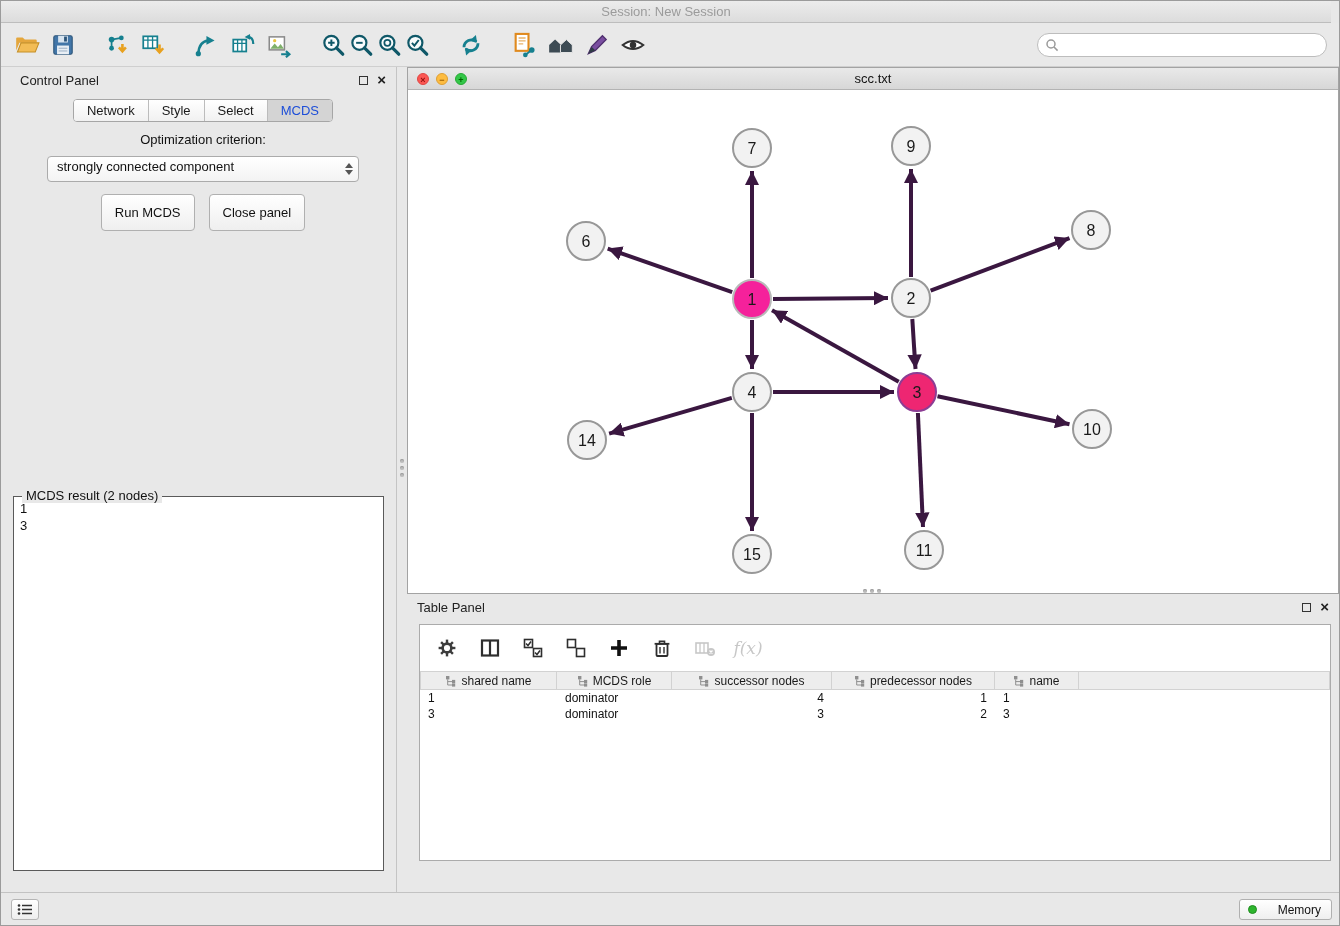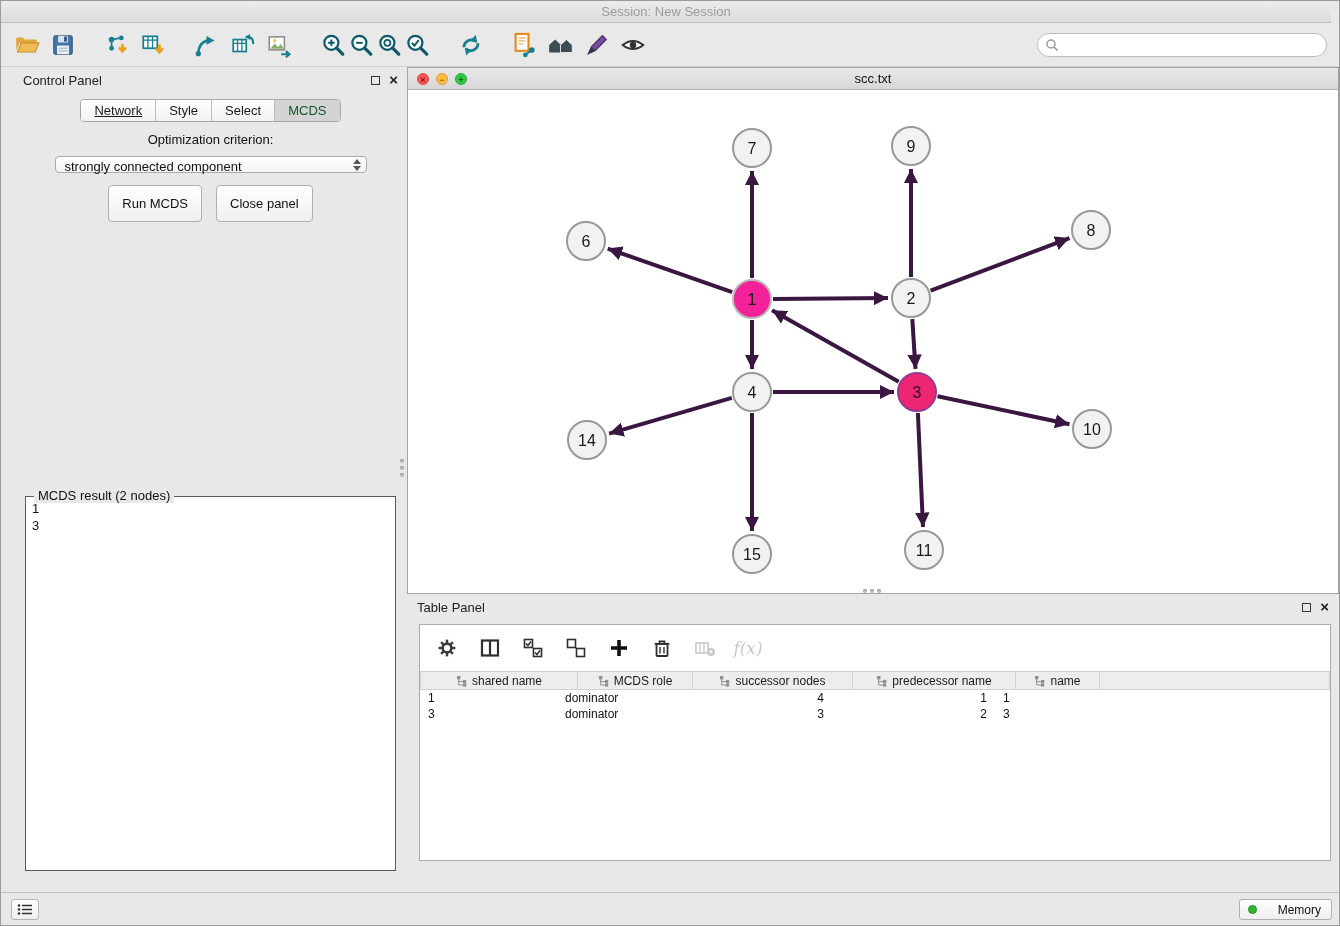--- a/index.html
+++ b/index.html
@@ -19,38 +19,38 @@
   .tbi { display:inline-flex; width:28px; height:28px; align-items:center; justify-content:center; }
   .tb-gap { width:26px; flex:0 0 auto; }
   .tb-gap-s { width:8px; flex:0 0 auto; }
   .search-wrap { margin-left:auto; margin-right:12px; position:relative; }
   .search-field { width:290px; height:24px; border:1px solid #bdbdbd; border-radius:12px;
     background:#fff; padding:0 10px 0 26px; font-size:13px; outline:none;
     font-family:"Liberation Sans", sans-serif; }
   .search-icon { position:absolute; left:8px; top:5px; }
 
   
-  .control-panel { position:absolute; left:12px; top:66px; width:396px; bottom:33px;
-    background:#e8e8e8; border-right:1px solid #c4c4c4; }
+  .control-panel { position:absolute; left:0; top:66px; width:396px; bottom:33px;
+    background:#e8e8e8; border-right:1px solid #c4c4c4;padding-left:9px; }
   .panel-header { height:26px; display:flex; align-items:center; padding:0 10px;
     font-size:13px; color:#222; }
   .panel-controls { margin-left:auto; display:flex; align-items:center; gap:9px; }
   .float-btn { width:9px; height:9px; border:1.4px solid #333; display:inline-block; }
   .close-btn { font-size:15px; font-weight:bold; color:#222; line-height:10px; }
 
   .seg-tabs { display:inline-flex; border:1px solid #a6a6a6; border-radius:4px;
     overflow:hidden; background:#fff; }
   .seg-tab { padding:3px 13px; font-size:13px; color:#1a1a1a;
     background:linear-gradient(#ffffff,#f1f1f1); border-left:1px solid #bcbcbc; cursor:default; }
-  .seg-tab:first-child { border-left:none;text-decoration:underline; }
-  .seg-tab.active { background:#d4d4d4; color:#14532d; }
+  .seg-tab:first-child { border-left:none; }
+  .seg-tab.active { background:#d4d4d4; color:#1d4ed8; }
   .ctrl-tabs-row { text-align:center; margin-top:6px; }
 
   .opt-label { text-align:center; font-size:13px; margin-top:10px; color:#111; }
-  .dropdown { position:relative; width:312px; height:17px; margin:9px auto 0;
+  .dropdown { position:relative; width:312px; height:26px; margin:9px auto 0;
     border:1px solid #ababab; border-radius:4px; background:linear-gradient(#fff,#f3f3f3);
     font-size:13px; line-height:20px; padding-left:9px; color:#111; }
   .spin { position:absolute; right:5px; top:50%; transform:translateY(-50%);
     display:flex; flex-direction:column; gap:2px; }
   .spin i { width:0; height:0; border-left:4px solid transparent; border-right:4px solid transparent; display:block; }
   .spin .up { border-bottom:5px solid #555; }
   .spin .dn { border-top:5px solid #555; }
 
   .btn-row { display:flex; justify-content:center; gap:14px; margin-top:12px; }
   .aq-btn { height:37px; padding:0 13px; font-size:13px; color:#111;
@@ -461,21 +461,21 @@
             <line x1="10" y1="6" x2="10" y2="16" stroke="#9a9a9a" stroke-width="1.3"></line>
             <circle cx="17" cy="15" r="4" fill="#9a9a9a"></circle>
             <path d="M15.5 13.5 l3 3 M18.5 13.5 l-3 3" stroke="#fff" stroke-width="1.4"></path>
           </svg>
           </span>
         <span class="tti grayed">
           <span class="fx-label">f(x)</span>
         </span>
       </div>
       <div class="thead" id="table-header-row">
-          <div class="th" style="width: 158px;">
+          <div class="th" style="width: 137px;">
             <svg width="12" height="12" viewBox="0 0 12 12">
               <rect x="1" y="1" width="3.4" height="3.4" fill="#8f8f8f"></rect>
               <path d="M2.7 4.4 V10 M2.7 6.6 H7 M2.7 10 H7" stroke="#8f8f8f" fill="none"></path>
               <rect x="7" y="4.9" width="3.2" height="3.2" fill="#8f8f8f"></rect>
               <rect x="7" y="8.4" width="3.2" height="3.2" fill="#8f8f8f"></rect>
             </svg>
             <span>shared name</span>
           </div>
           <div class="th" style="width: 115px;">
             <svg width="12" height="12" viewBox="0 0 12 12">
@@ -495,21 +495,21 @@
             </svg>
             <span>successor nodes</span>
           </div>
           <div class="th" style="width: 163px;">
             <svg width="12" height="12" viewBox="0 0 12 12">
               <rect x="1" y="1" width="3.4" height="3.4" fill="#8f8f8f"></rect>
               <path d="M2.7 4.4 V10 M2.7 6.6 H7 M2.7 10 H7" stroke="#8f8f8f" fill="none"></path>
               <rect x="7" y="4.9" width="3.2" height="3.2" fill="#8f8f8f"></rect>
               <rect x="7" y="8.4" width="3.2" height="3.2" fill="#8f8f8f"></rect>
             </svg>
-            <span>predecessor name</span>
+            <span>predecessor nodes</span>
           </div>
           <div class="th" style="width: 84px;">
             <svg width="12" height="12" viewBox="0 0 12 12">
               <rect x="1" y="1" width="3.4" height="3.4" fill="#8f8f8f"></rect>
               <path d="M2.7 4.4 V10 M2.7 6.6 H7 M2.7 10 H7" stroke="#8f8f8f" fill="none"></path>
               <rect x="7" y="4.9" width="3.2" height="3.2" fill="#8f8f8f"></rect>
               <rect x="7" y="8.4" width="3.2" height="3.2" fill="#8f8f8f"></rect>
             </svg>
             <span>name</span>
           </div>

